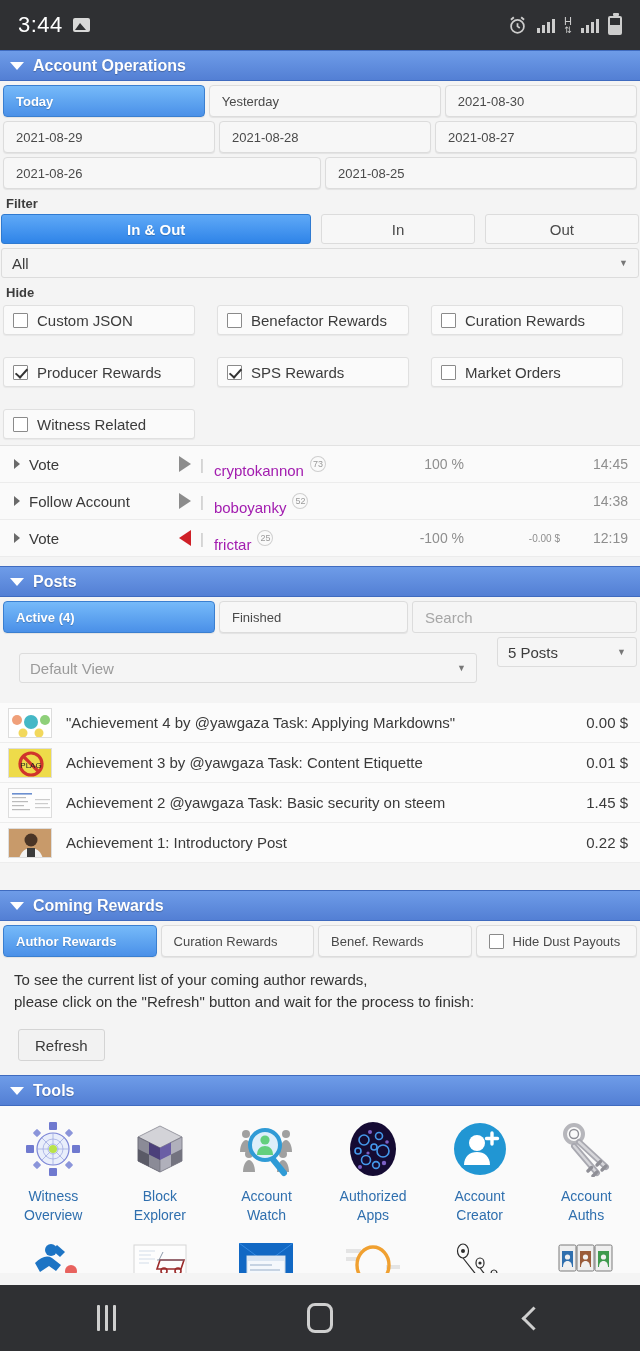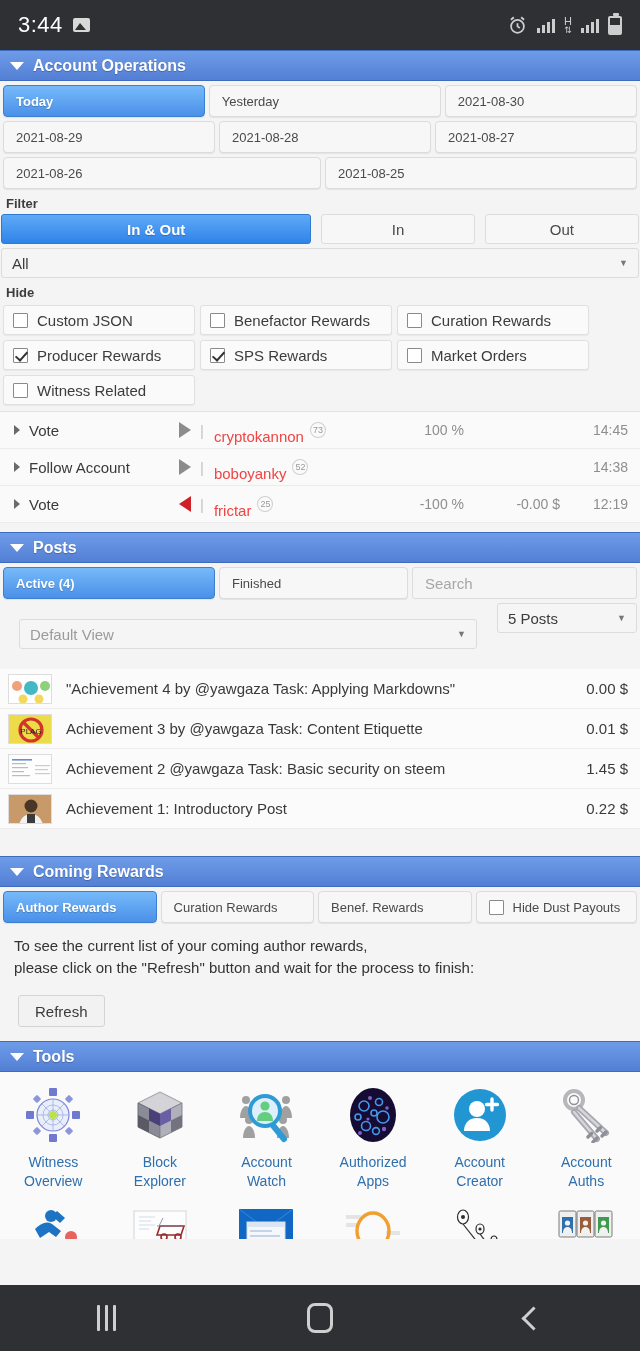--- a/index.html
+++ b/index.html
@@ -84,21 +84,21 @@
   }
 
   .selectbox {
     margin: 4px 1px 0 1px; height: 30px; background: #f5f5f5; border: 1px solid #dcdcdc;
     border-radius: 3px; display: flex; align-items: center; padding: 0 10px;
     font-size: 15px; color: #3c3c3c;
   }
   .selectbox .ph { color: #9b9b9b; }
   .selectbox .arrow { margin-left: auto; font-size: 9px; color: #777; }
 
-  .chkgrid { display: flex; flex-wrap: wrap; gap: 5px; padding: 2px 3px 6px 3px; }
+  .chkgrid { display: flex; flex-wrap: wrap; gap: 22px; padding: 2px 3px 6px 3px; }
   .chkitem {
     width: 192px; height: 30px; background: #fafafa; border: 1px solid #e0e0e0;
     border-radius: 3px; display: flex; align-items: center; padding-left: 9px;
     font-size: 15px; color: #3c3c3c; box-shadow: 0 1px 1px rgba(0,0,0,.05);
   }
   .cbox {
     width: 15px; height: 15px; border: 1px solid #8a8a8a; background: #fff;
     margin-right: 9px; border-radius: 1px; position: relative; flex: none;
   }
   .cbox.checked::after {
@@ -121,28 +121,28 @@
   .op-type { min-width: 150px; }
   .op-vote-up {
     width:0;height:0;border-top:8px solid transparent;border-bottom:8px solid transparent;
     border-left:12px solid #8c8c8c;
   }
   .op-vote-down {
     width:0;height:0;border-top:8px solid transparent;border-bottom:8px solid transparent;
     border-right:12px solid #cf2027;
   }
   .op-pipe { color: #c3c3c3; margin: 0 10px 0 9px; }
-  .op-user { color: #ef4444; margin-top: 12px; }
+  .op-user { color: #a21caf; margin-top: 12px; }
   .rep {
     display:inline-block; margin-left:6px; min-width:16px; height:16px; line-height:15px;
     border:1px solid #cfcfcf; border-radius:50%; font-size:9px; color:#9a9a9a;
     text-align:center; padding:0 2px; vertical-align: middle;
   }
   .op-pct { margin-left:auto; color:#8e8e8e; font-size:14px; }
-  .op-amt { color:#8e8e8e; font-size:14px; width: 96px; text-align:right; }
+  .op-amt { color:#8e8e8e; font-size:10px; width: 96px; text-align:right; }
   .op-time { color:#8e8e8e; font-size:14px; width: 80px; text-align:right; padding-right:12px; }
 
   
   .posts-toolbar { display: flex; gap: 4px; padding: 4px 3px 0 3px; }
   .search-field {
     height: 32px; flex: 1; background: #f5f5f5; border: 1px solid #dcdcdc; border-radius: 3px;
     display:flex; align-items:center; padding: 0 12px; font-size: 15px; color: #a6a6a6;
   }
   .posts-row2 { display: flex; gap: 4px; padding: 4px 3px 4px 3px; }
   .postlist { background: #fff; }

